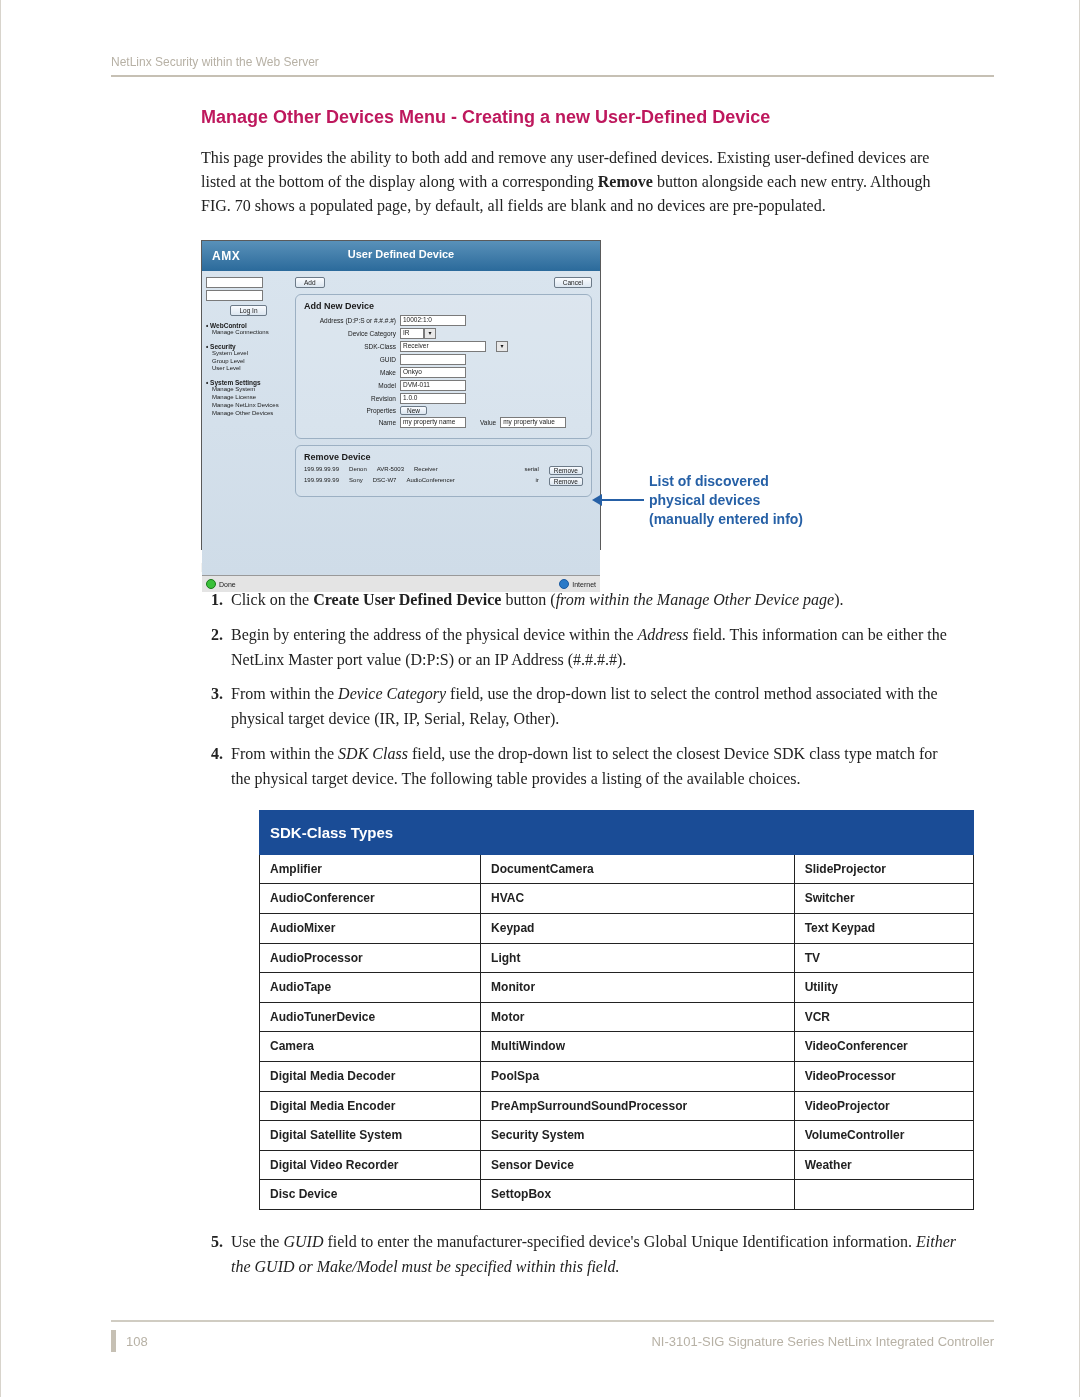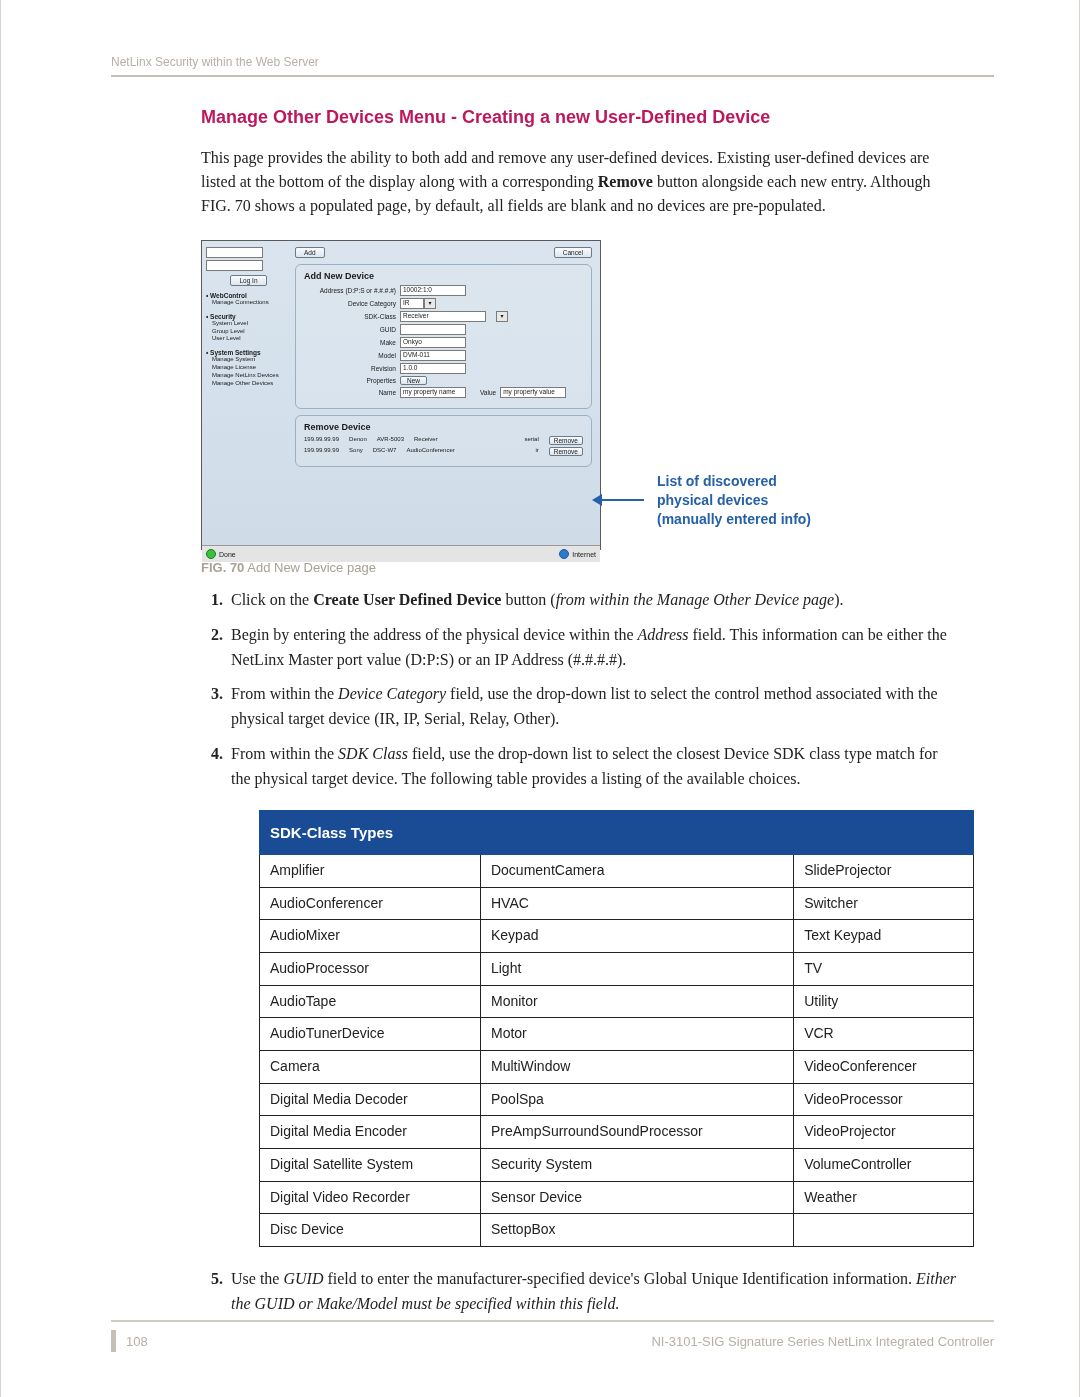--- a/index.html
+++ b/index.html
@@ -194,21 +194,20 @@
 }
 .annot {
   position: absolute;
   left: 448px;
   top: 232px;
   width: 260px;
   color: #2660a6;
   font-size: 14px;
   font-weight: 600;
   line-height: 1.35;
-  margin-left: 8px;
 }
 .arrow {
   position: absolute;
   left: 395px;
   top: 253px;
   width: 50px;
   height: 14px;
 }
 .arrow-line {
   position: absolute;
@@ -263,22 +262,23 @@
   color: #fff;
   text-align: left;
   font-weight: 600;
   font-size: 15px;
   padding: 10px 10px;
   border: 1px solid #1a4c96;
 }
 .sdk-table td {
   border: 1px solid #222;
   padding: 5px 10px;
-  font-size: 14px;
+  font-size: 12px;
   vertical-align: top;
+  font-weight: bold;
 }
 .footer {
   position: absolute;
   left: 110px;
   right: 85px;
   bottom: 45px;
   display: flex;
   justify-content: space-between;
   align-items: center;
   color: #b7b1a5;
@@ -302,20 +302,24 @@
   <hr class="rule">
 
   <div class="section-title">Manage Other Devices Menu - Creating a new User-Defined Device</div>
 
   <p class="intro">
     <span>This page provides the ability to both add and remove any user-defined devices. Existing user-defined devices are listed at the bottom of the display along with a corresponding </span><span class="bold">Remove</span><span> button alongside each new entry. Although FIG. 70 shows a populated page, by default, all fields are blank and no devices are pre-populated.</span>
   </p>
 
   <div class="fig-area">
     <div class="screenshot">
+      <div class="ss-title-bar">
+        <span class="ss-logo">AMX</span>
+        <span class="ss-title">User Defined Device</span>
+      </div>
       <div class="ss-body">
         <div class="ss-sidebar">
           <div class="ss-input"></div>
           <div class="ss-input"></div>
           <div style="text-align:center;margin-top:4px;"><span class="ss-btn">Log In</span></div>
           <div class="ss-side-group">
             <div class="ss-side-head">• WebControl</div>
             <div class="ss-side-item">Manage Connections</div>
           </div>
           <div class="ss-side-group">

